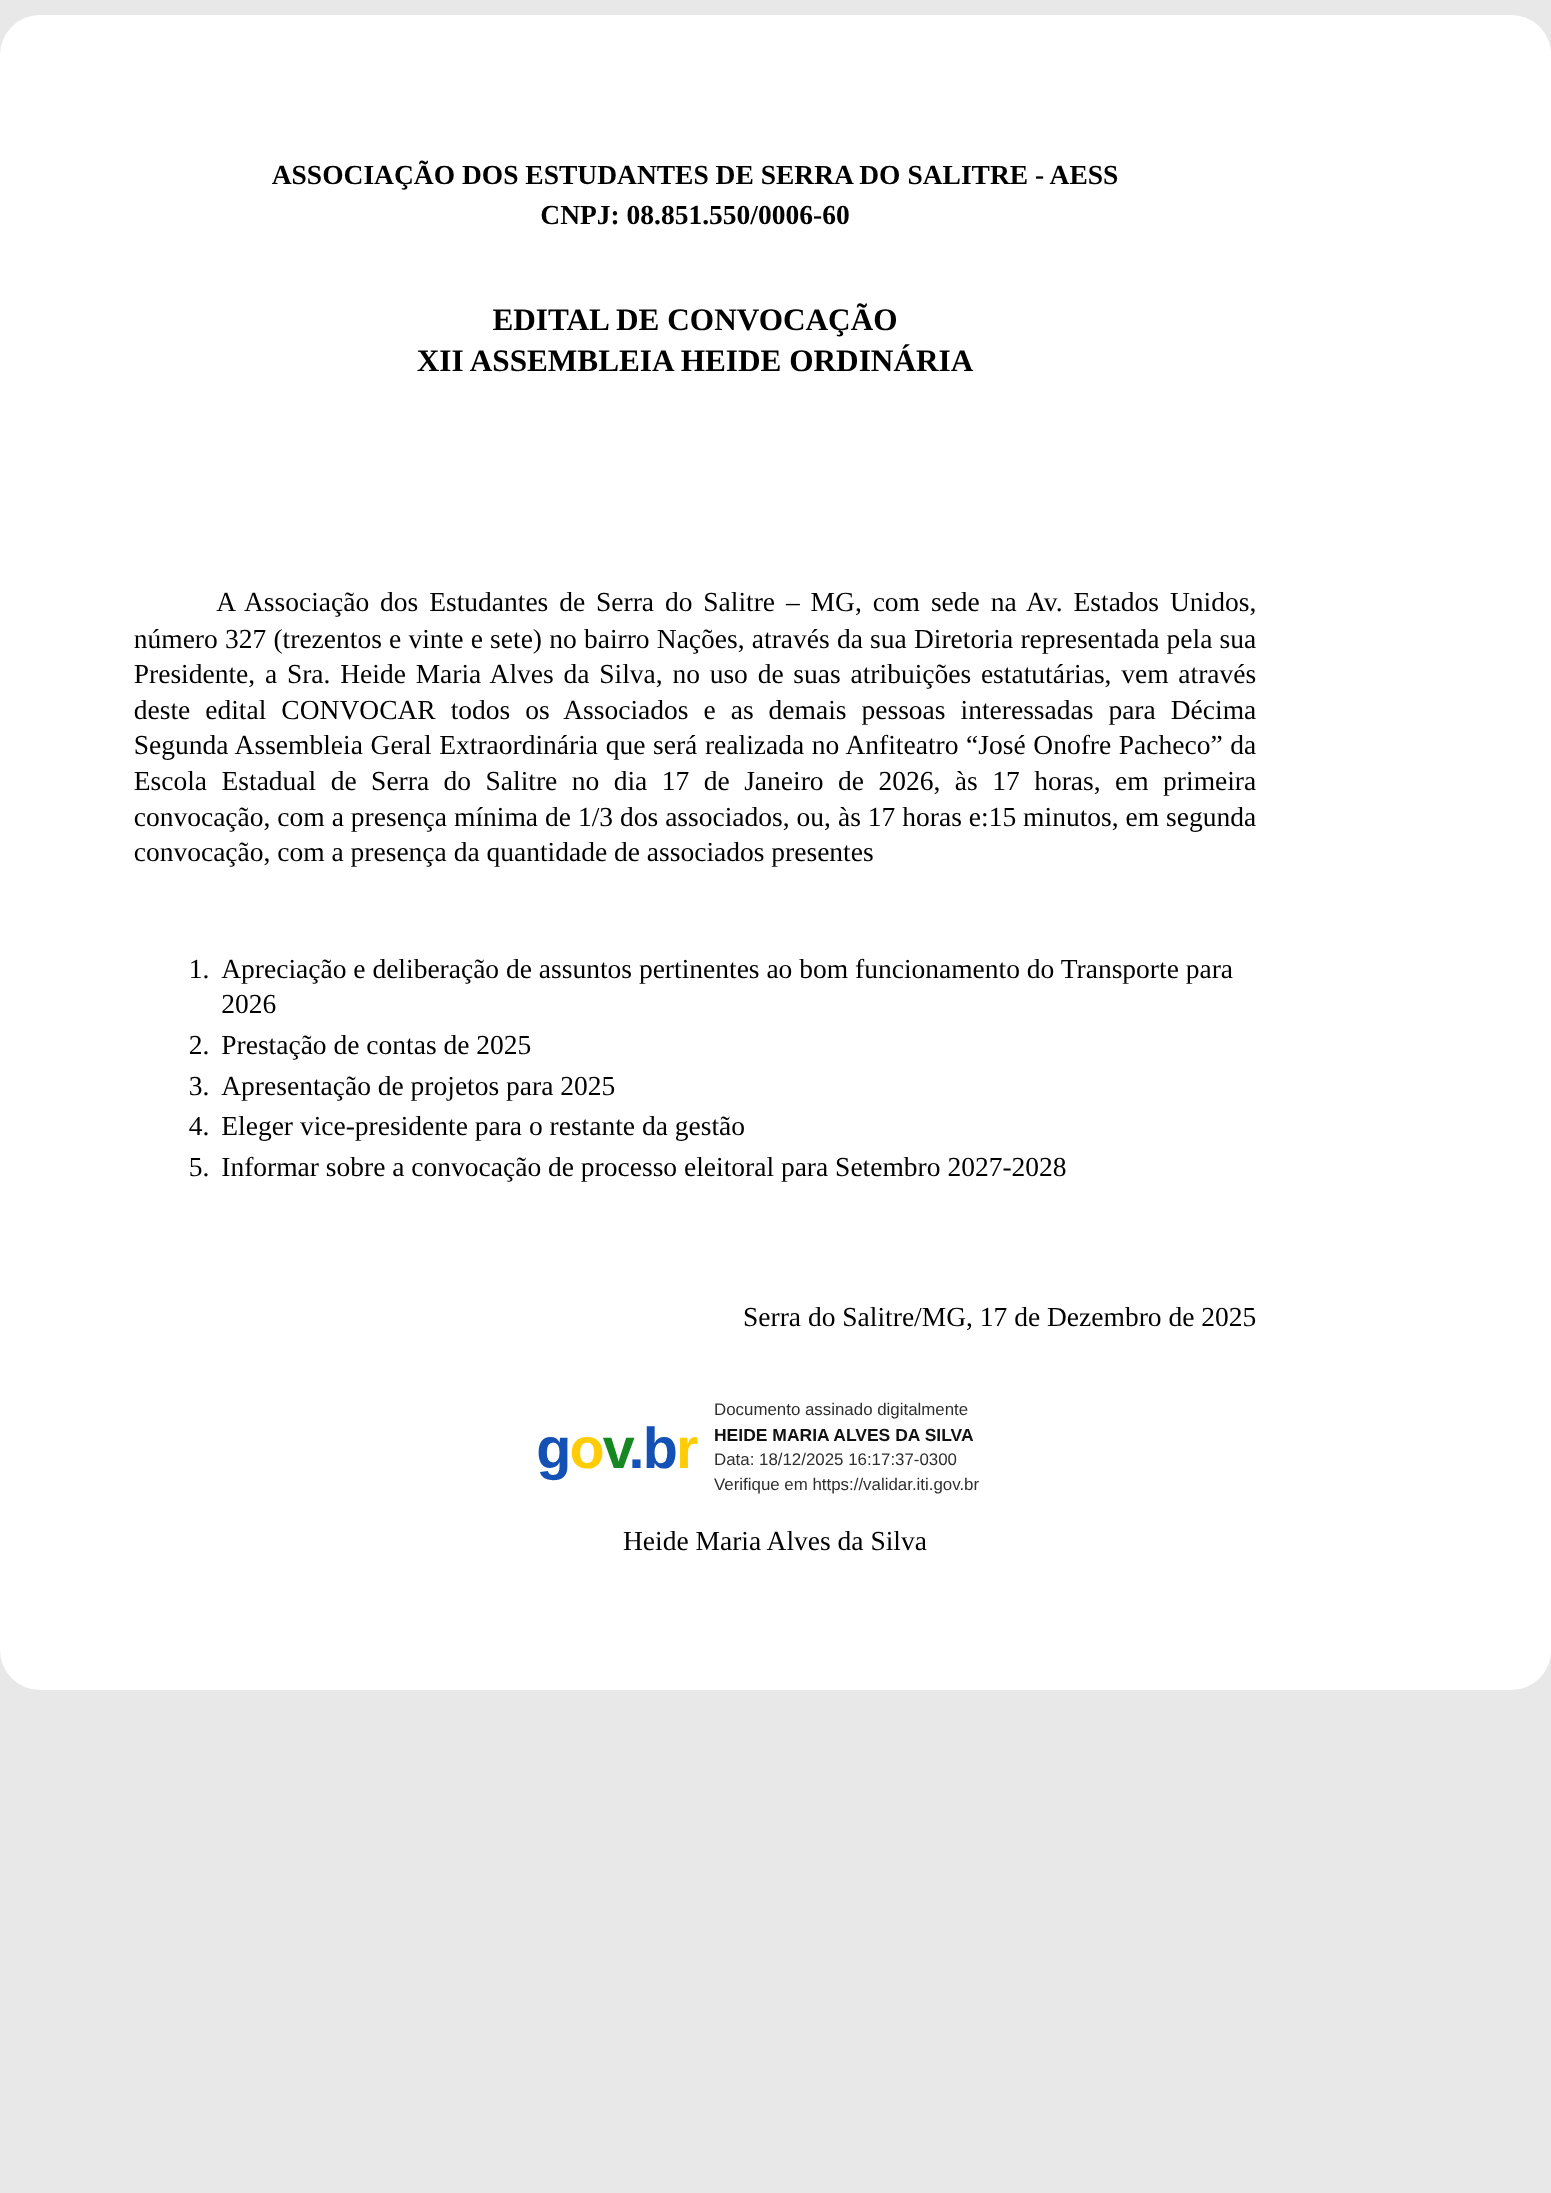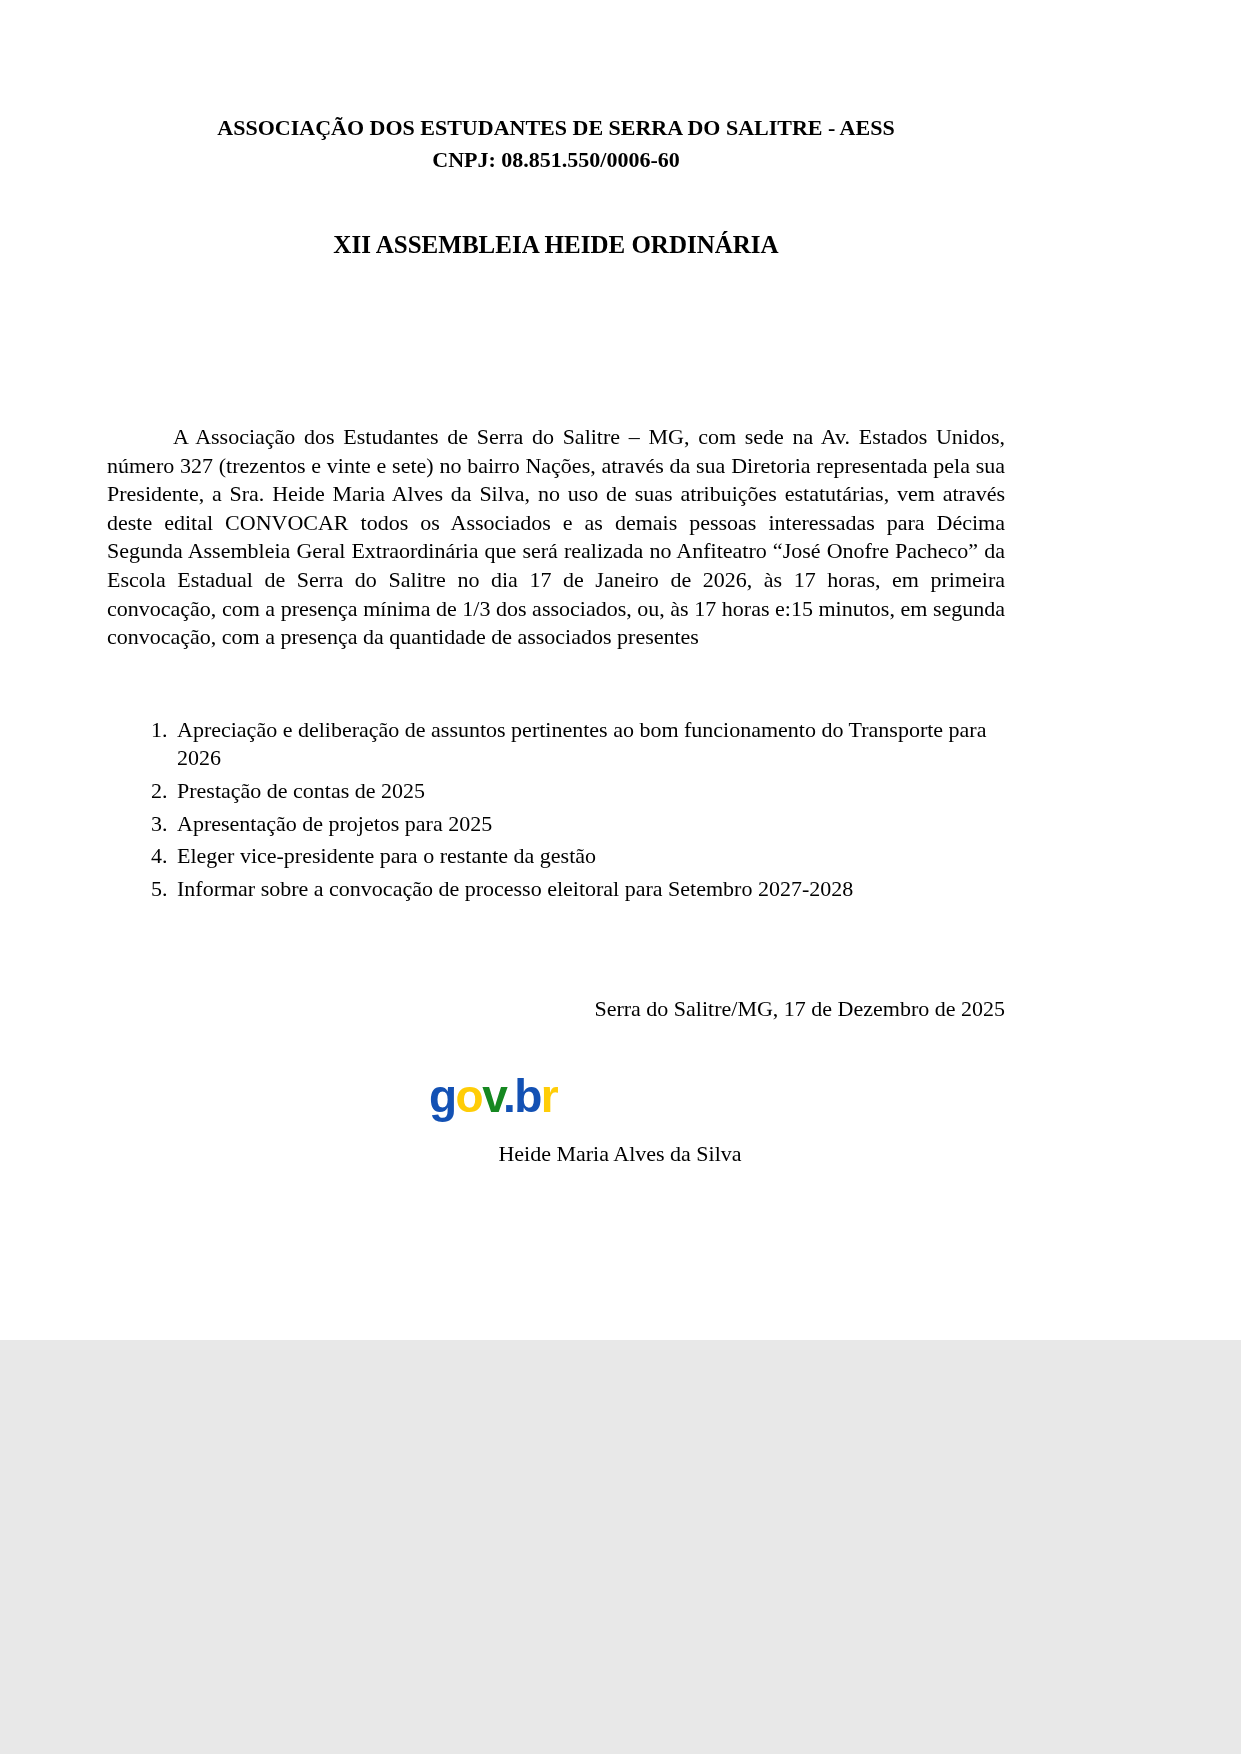--- a/index.html
+++ b/index.html
@@ -1,25 +1,26 @@
 <!DOCTYPE html>
 <html lang="pt-BR"><head>
 <meta charset="utf-8">
 <style>
   html, body { margin: 0; padding: 0; background: #e8e8e8; }
   .page {
     position: relative;
     width: 1241px;
     height: 1340px;
-    margin: 0 auto;
+    margin: 12px auto;
     background: #ffffff;
     font-family: "Liberation Serif", serif;
     color: #000000;
     overflow: hidden;
     box-sizing: border-box;
+    border-radius: 32px;
   }
   .content {
     padding: 112px 236px 0 107px; 
   }
   .org-name, .cnpj {
     text-align: center;
     font-weight: bold;
     font-size: 22px;
     line-height: 32px;
   }
@@ -84,37 +85,44 @@
 </head>
 <body>
 
 <div class="page">
   <div class="content">
 
     <div class="org-name">ASSOCIAÇÃO DOS ESTUDANTES DE SERRA DO SALITRE - AESS</div>
     <div class="cnpj">CNPJ: 08.851.550/0006-60</div>
 
     <div class="doc-title">
+      <div>EDITAL DE CONVOCAÇÃO</div>
       <div>XII ASSEMBLEIA HEIDE ORDINÁRIA</div>
     </div>
 
     <p class="body-para"><span>A Associação dos Estudantes de Serra do Salitre – MG, com sede na Av. Estados Unidos, número 327 (trezentos e vinte e sete) no bairro Nações, através da sua Diretoria representada pela sua Presidente, a Sra. Heide Maria Alves da Silva, no uso de suas atribuições estatutárias, vem através deste edital </span><span class="bold">CONVOCAR</span><span> todos os Associados e as demais pessoas interessadas para Décima Segunda Assembleia Geral Extraordinária que será realizada no Anfiteatro “José Onofre Pacheco” da Escola Estadual de Serra do Salitre no dia 17 de Janeiro de 2026, às 17 horas, em primeira convocação, com a presença mínima de 1/3 dos associados, ou, às 17 horas e:15 minutos, em segunda convocação, com a presença da quantidade de associados presentes</span></p>
 
     <ol class="agenda">
       <li>Apreciação e deliberação de assuntos pertinentes ao bom funcionamento do Transporte para 2026</li>
       <li>Prestação de contas de 2025</li>
       <li>Apresentação de projetos para 2025</li>
       <li>Eleger vice-presidente para o restante da gestão</li>
       <li>Informar sobre a convocação de processo eleitoral para Setembro 2027-2028</li>
     </ol>
 
     <div class="dateline">Serra do Salitre/MG, 17 de Dezembro de 2025</div>
 
     <div class="sig-digital">
       <div class="govbr-logo"><span class="lg-blue">g</span><span class="lg-yellow">o</span><span class="lg-green">v</span><span class="lg-blue">.</span><span class="lg-blue">b</span><span class="lg-yellow">r</span></div>
+      <div class="sig-meta">
+        <div>Documento assinado digitalmente</div>
+        <div class="sig-name">HEIDE MARIA ALVES DA SILVA</div>
+        <div>Data: 18/12/2025 16:17:37-0300</div>
+        <div>Verifique em https://validar.iti.gov.br</div>
+      </div>
     </div>
 
     <div class="sig-block">
       <div class="sig-signer">Heide Maria Alves da Silva</div>
     </div>
 
   </div>
 </div>
 
 </body></html>

